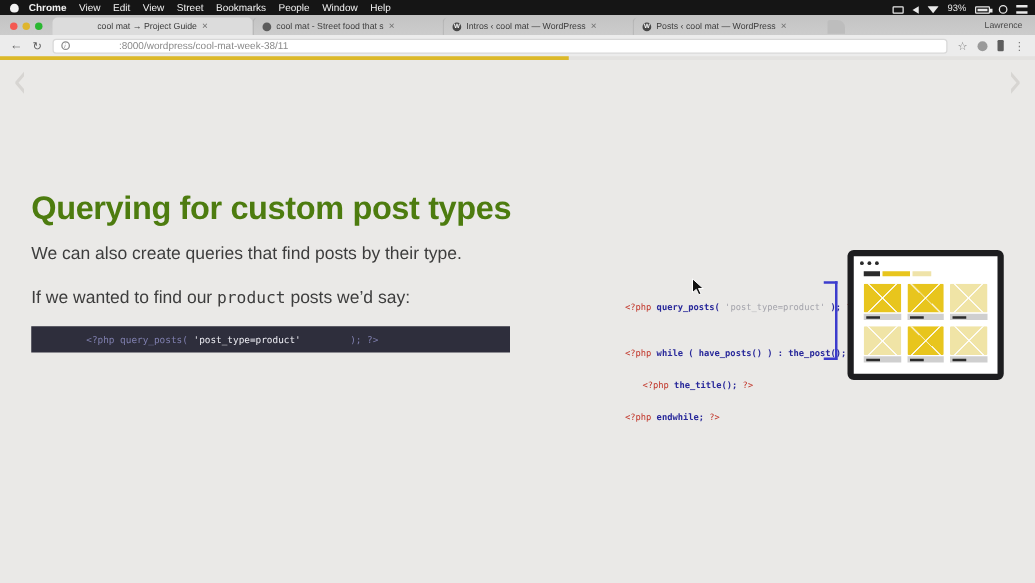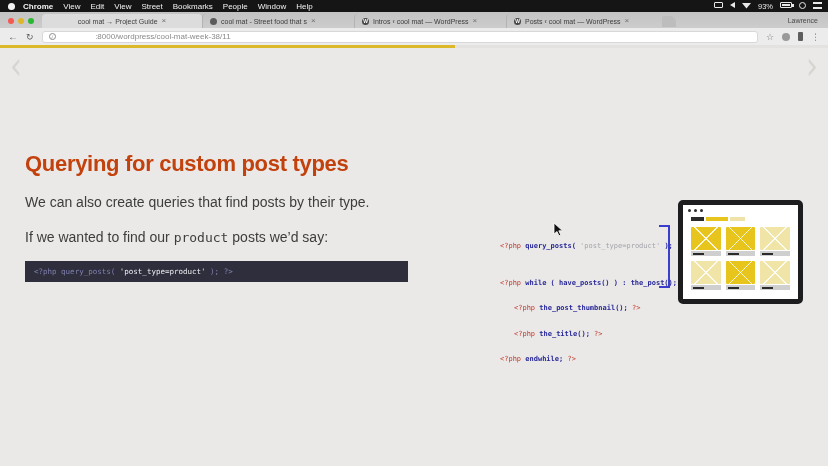--- a/index.html
+++ b/index.html
@@ -8,21 +8,21 @@
   .screen { position:relative; width:828px; height:372px; }
 
   
   .menubar { position:absolute; top:0; left:0; width:828px; height:12px;
              background:#151515; color:#f2f2f2; display:flex; align-items:center;
              font-size:8px; padding:0 6px; }
   .apple-glyph { width:7px; height:7px; background:#f2f2f2; border-radius:50% 50% 45% 45%;
                  margin:0 8px 0 2px; }
   .menu-item { margin-right:10px; white-space:nowrap; }
   .menu-item.app { font-weight:bold; }
-  .menubar-right { margin-left:auto; display:flex; align-items:flex-start; gap:7px; }
+  .menubar-right { margin-left:auto; display:flex; align-items:flex-end; gap:7px; }
   .mi { display:inline-block; position:relative; }
   .mi-display { width:9px; height:6px; border:1px solid #e8e8e8; border-radius:1px; }
   .mi-volume { width:0; height:0; border-top:3px solid transparent; border-bottom:3px solid transparent;
                border-right:5px solid #e8e8e8; }
   .mi-wifi { width:9px; height:7px; background:#e8e8e8; clip-path:polygon(50% 100%,0 20%,100% 20%); }
   .battery-pct { font-size:7.5px; color:#e8e8e8; }
   .mi-batt { width:12px; height:6px; border:1px solid #e8e8e8; border-radius:1px; }
   .mi-batt::before { content:""; position:absolute; left:1px; top:1px; width:8px; height:2.5px; background:#e8e8e8; }
   .mi-batt::after { content:""; position:absolute; right:-2.5px; top:1.5px; width:1.5px; height:2.5px; background:#e8e8e8; }
   .mi-clock { width:7px; height:7px; border:1px solid #e8e8e8; border-radius:50%; }
@@ -68,30 +68,30 @@
   .progressbar { position:absolute; top:45px; left:0; width:828px; height:3px; background:#e3e2e0; }
   .progress-fill { height:3px; width:55%; background:#dcb92a; }
 
   
   .content { position:absolute; top:48px; left:0; width:828px; height:418px; background:#eae9e7; }
   .chevron { position:absolute; top:0px; font-size:30px; color:#d7d5d2; transform:scaleY(1.3);
              font-family:"DejaVu Sans", sans-serif; }
   .chevron.left { left:10px; }
   .chevron.right { right:10px; }
 
-  .slide-title { position:absolute; left:25px; top:103px; font-size:22px; font-weight:bold;
-                 color:#c2410c; letter-spacing:-0.3px; }
+  .slide-title { position:absolute; left:25px; top:103px; font-size:26px; font-weight:bold;
+                 color:#4d7c0f; letter-spacing:-0.3px; }
   .para { position:absolute; left:25px; font-size:14px; color:#3d3d3d; }
   .para-1 { top:146px; }
   .para-2 { top:181px; }
   .inline-code { font-family:"DejaVu Sans Mono", monospace; font-size:13px; }
   .codeblock { position:absolute; left:25px; top:213px; width:383px; height:21px; background:#2e2e3c;
                font-family:"DejaVu Sans Mono", monospace; font-size:7.5px; line-height:21px;
                padding-left:9px; white-space:nowrap; }
-  .cb-dim { color:#8080b0; }
+  .cb-dim { color:#8080b0;margin-left:35px; }
   .cb-str { color:#eeeef4; }
   .para-3 { top:243px; width:380px; line-height:1.62; }
 
   
   .scode { position:absolute; left:500px; top:177px; font-family:"DejaVu Sans Mono", monospace;
            font-size:7px; line-height:8.5px; white-space:pre; }
   .scode-line { height:8.5px; }
   .scode-line.gap { margin-top:11px; }
   .scode-line.ind { padding-left:14px; }
   .t-red { color:#c13428;text-align:right; }
@@ -205,21 +205,20 @@
     <div class="para para-1">We can also create queries that find posts by their type.</div>
 
     <div class="para para-2"><span>If we wanted to find our </span><span class="inline-code">product</span><span> posts we’d say:</span></div>
 
     <div class="codeblock"><span class="cb-dim">&lt;?php query_posts( </span><span class="cb-str">'post_type=product'</span><span class="cb-dim"> ); ?&gt;</span></div>
 
 
     <div class="scode">
       <div class="scode-line"><span class="t-red">&lt;?php </span><span class="t-navy">query_posts( </span><span class="t-gray">'post_type=product'</span><span class="t-navy"> ); </span><span class="t-red">?&gt;</span></div>
       <div class="scode-line gap"><span class="t-red">&lt;?php </span><span class="t-navy">while ( have_posts() ) : the_post(); </span><span class="t-red">?&gt;</span></div>
-      <div class="scode-line ind"><span class="t-red">&lt;?php </span><span class="t-navy">the_post_thumbnail(); </span><span class="t-red">?&gt;</span></div>
       <div class="scode-line ind"><span class="t-red">&lt;?php </span><span class="t-navy">the_title(); </span><span class="t-red">?&gt;</span></div>
       <div class="scode-line"><span class="t-red">&lt;?php </span><span class="t-navy">endwhile; </span><span class="t-red">?&gt;</span></div>
     </div>
 
     <div class="bracket"></div>
 
     <div class="tablet">
       <div class="tab-dots">
           <span></span>
           <span></span>

